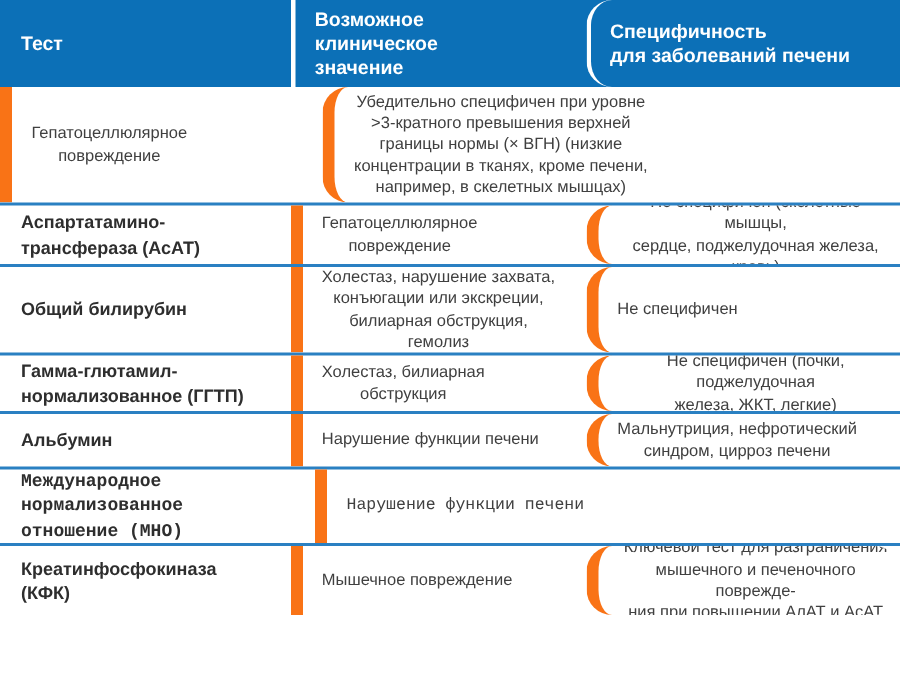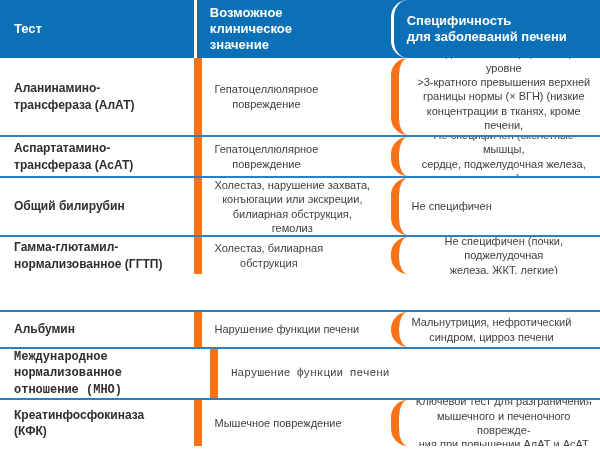--- a/index.html
+++ b/index.html
@@ -73,42 +73,40 @@
   .brow .c2, .brow .c3 {
     font-size: 11px;
     line-height: 1.3;
     color: #404040;
   }
   .r1 { height: 77px; }
   .r2 { height: 41px; }
   .r3 { height: 59px; }
   .r4 { height: 40px; }
   .r5 { height: 39px; }
-  .r6 { height: 37px; margin-top: 36px; }
+  .r6 { height: 37px; }
   .r7 { height: 51px; font-family: Liberation Mono, monospace; }
   .r8 { height: 48px; }
 </style>
 </head>
 <body>
 
 <div id="canvas">
   <div class="tbl">
 
     <div class="row hrow">
       <div class="cell c1">Тест</div>
       <div class="cell c2">Возможное
 клиническое
 значение</div>
       <div class="cell c3">Специфичность
 для заболеваний печени</div>
     </div>
 
     <div class="row brow r1">
-      <div class="cell c1">Аланинамино-
-трансфераза (АлАТ)</div>
       <div class="cell c2">Гепатоцеллюлярное
 повреждение</div>
       <div class="cell c3">Убедительно специфичен при уровне
 &gt;3-кратного превышения верхней
 границы нормы (× ВГН) (низкие
 концентрации в тканях, кроме печени,
 например, в скелетных мышцах)</div>
     </div>
 
     <div class="row brow r2">

